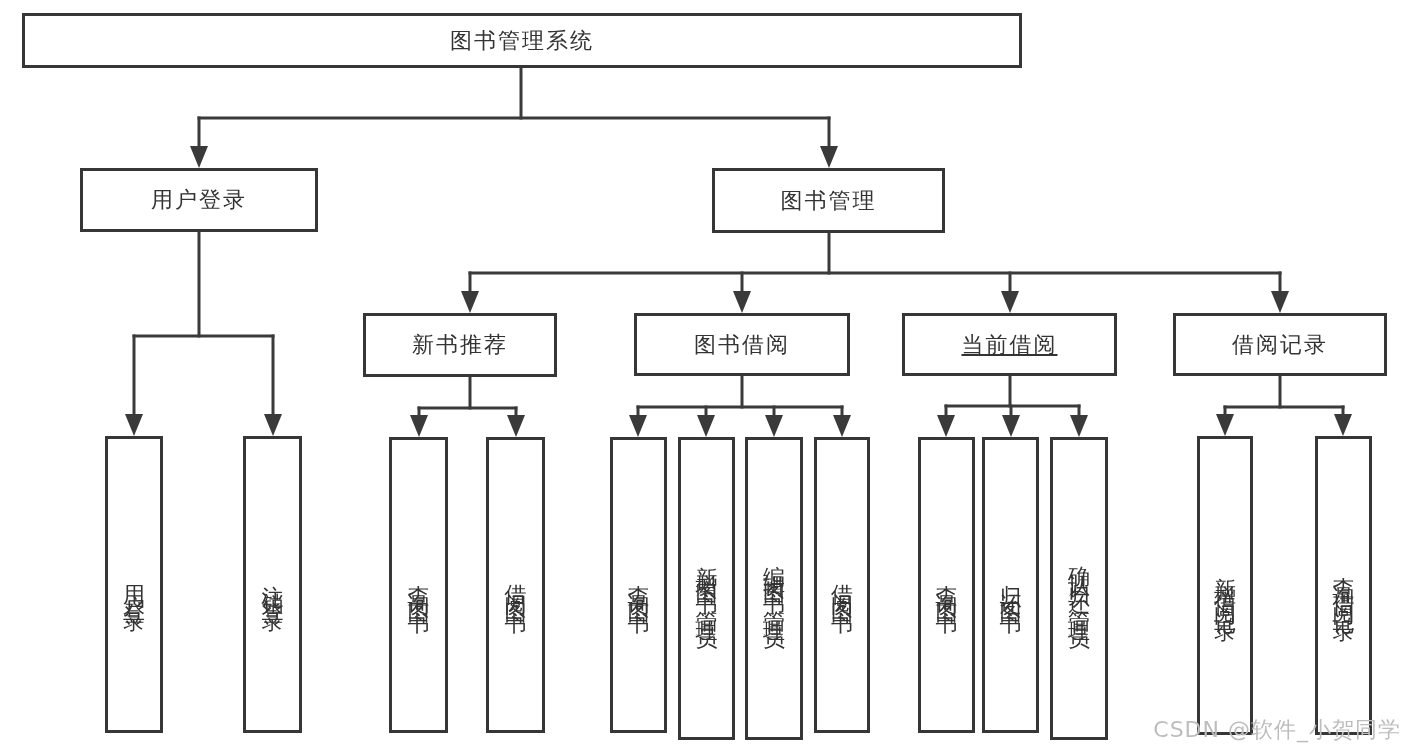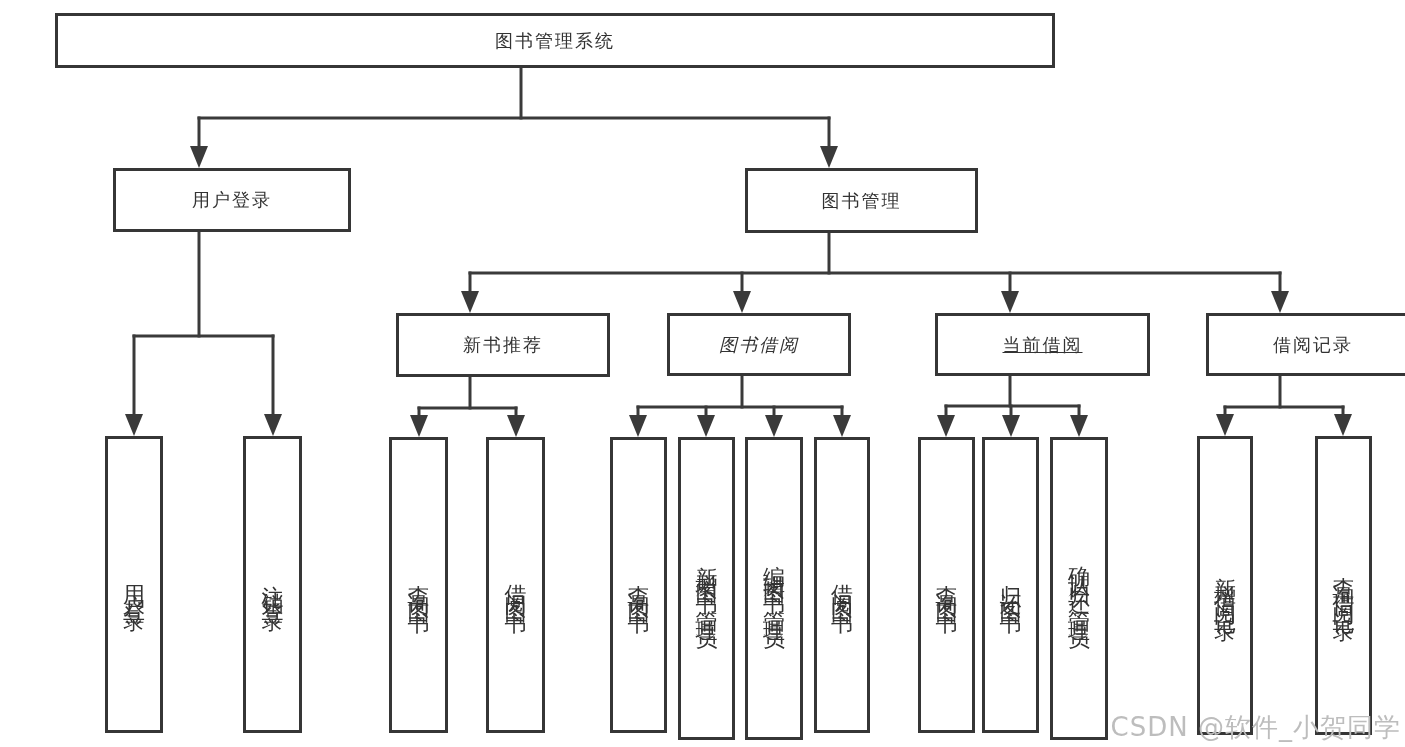--- a/index.html
+++ b/index.html
@@ -23,37 +23,36 @@
     border: 3px solid var(--line, #363636);
     background: #ffffff;
     color: var(--text, #333333);
     display: flex;
     align-items: center;
     justify-content: center;
     z-index: 2;
     text-align: center;
   }
   .node-h {
-    font-size: 18px;
+    font-size: 22px;
     letter-spacing: 2px;
     line-height: 1;
-    margin-left: 33px;
   }
   .node-v {
     writing-mode: vertical-rl;
     text-orientation: mixed;
     font-size: 22px;
     letter-spacing: 9px;
     line-height: 1;
   }
   #watermark {
     position: absolute;
     right: 4px;
     bottom: 2px;
-    font-size: 26px;
+    font-size: 22px;
     letter-spacing: 1px;
     color: var(--wm, #bdbdbd);
     z-index: 5;
     white-space: nowrap;
   }
 </style>
 </head>
 <body>
 
 <div id="stage" style="--line: #363636; --text: #333333; --bg: #ffffff; --wm: #bdbdbd;">
@@ -109,22 +108,22 @@
       <line x1="1225" y1="407" x2="1225" y2="420" stroke="#3a3a3a" stroke-width="3" stroke-linecap="square"></line>
       <polygon points="1216,414 1234,414 1225,436" fill="#3a3a3a"></polygon>
       <line x1="1343" y1="407" x2="1343" y2="420" stroke="#3a3a3a" stroke-width="3" stroke-linecap="square"></line>
       <polygon points="1334,414 1352,414 1343,436" fill="#3a3a3a"></polygon>
     </svg>
 
   <div id="watermark">CSDN @软件_小贺同学</div>
 <div class="node node-h" style="left: 22px; top: 13px; width: 1000px; height: 55px;">图书管理系统</div>
     <div class="node node-h" style="left: 80px; top: 168px; width: 238px; height: 64px;">用户登录</div>
     <div class="node node-h" style="left: 712px; top: 168px; width: 233px; height: 65px; text-align: right;">图书管理</div>
-    <div class="node node-h" style="left: 363px; top: 313px; width: 214px; height: 64px;">新书推荐</div>
-    <div class="node node-h" style="left: 634px; top: 313px; width: 184px; height: 63px; font-style: italic;">图书借阅</div>
+    <div class="node node-h" style="left: 363px; top: 313px; width: 194px; height: 64px;">新书推荐</div>
+    <div class="node node-h" style="left: 634px; top: 313px; width: 216px; height: 63px;">图书借阅</div>
     <div class="node node-h" style="left: 902px; top: 313px; width: 215px; height: 63px; text-decoration: underline;">当前借阅</div>
     <div class="node node-h" style="left: 1173px; top: 313px; width: 214px; height: 63px;">借阅记录</div>
     <div class="node node-v" style="left: 105px; top: 436px; width: 58px; height: 297px;">用户登录</div>
     <div class="node node-v" style="left: 243px; top: 436px; width: 59px; height: 297px;">注销登录</div>
     <div class="node node-v" style="left: 389px; top: 437px; width: 59px; height: 296px;">查询图书</div>
     <div class="node node-v" style="left: 486px; top: 437px; width: 59px; height: 296px;">借阅图书</div>
     <div class="node node-v" style="left: 610px; top: 437px; width: 57px; height: 296px;">查询图书</div>
     <div class="node node-v" style="left: 678px; top: 437px; width: 57px; height: 303px;">新增图书（管理员）</div>
     <div class="node node-v" style="left: 745px; top: 437px; width: 58px; height: 303px;">编辑图书（管理员）</div>
     <div class="node node-v" style="left: 814px; top: 437px; width: 56px; height: 296px;">借阅图书</div>

